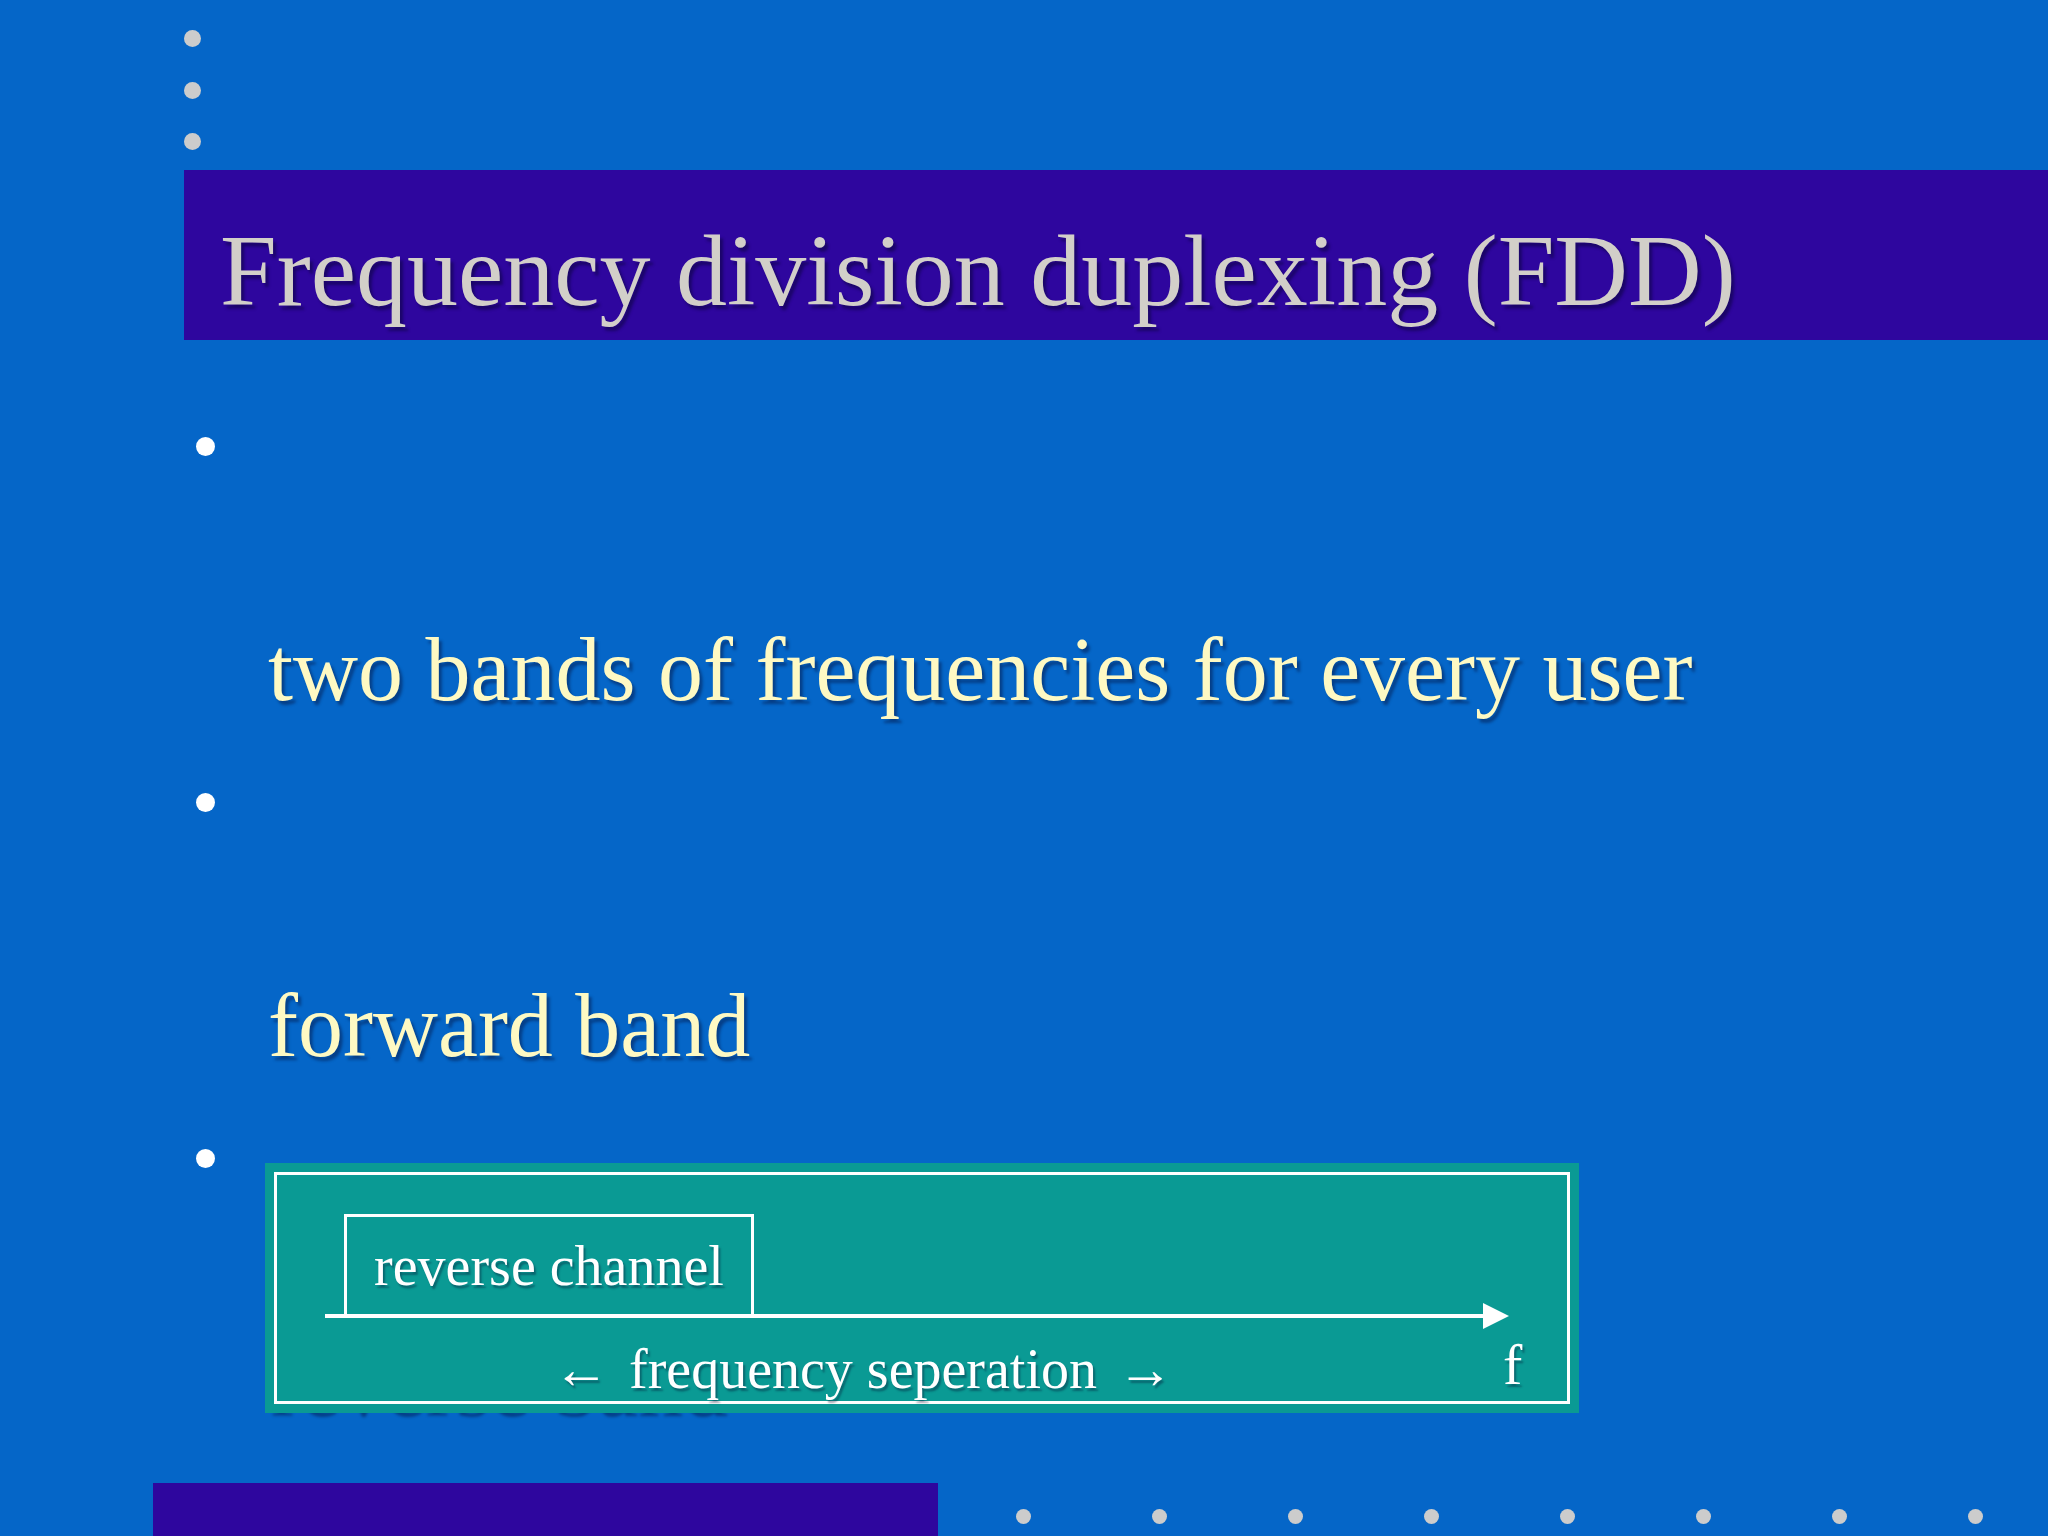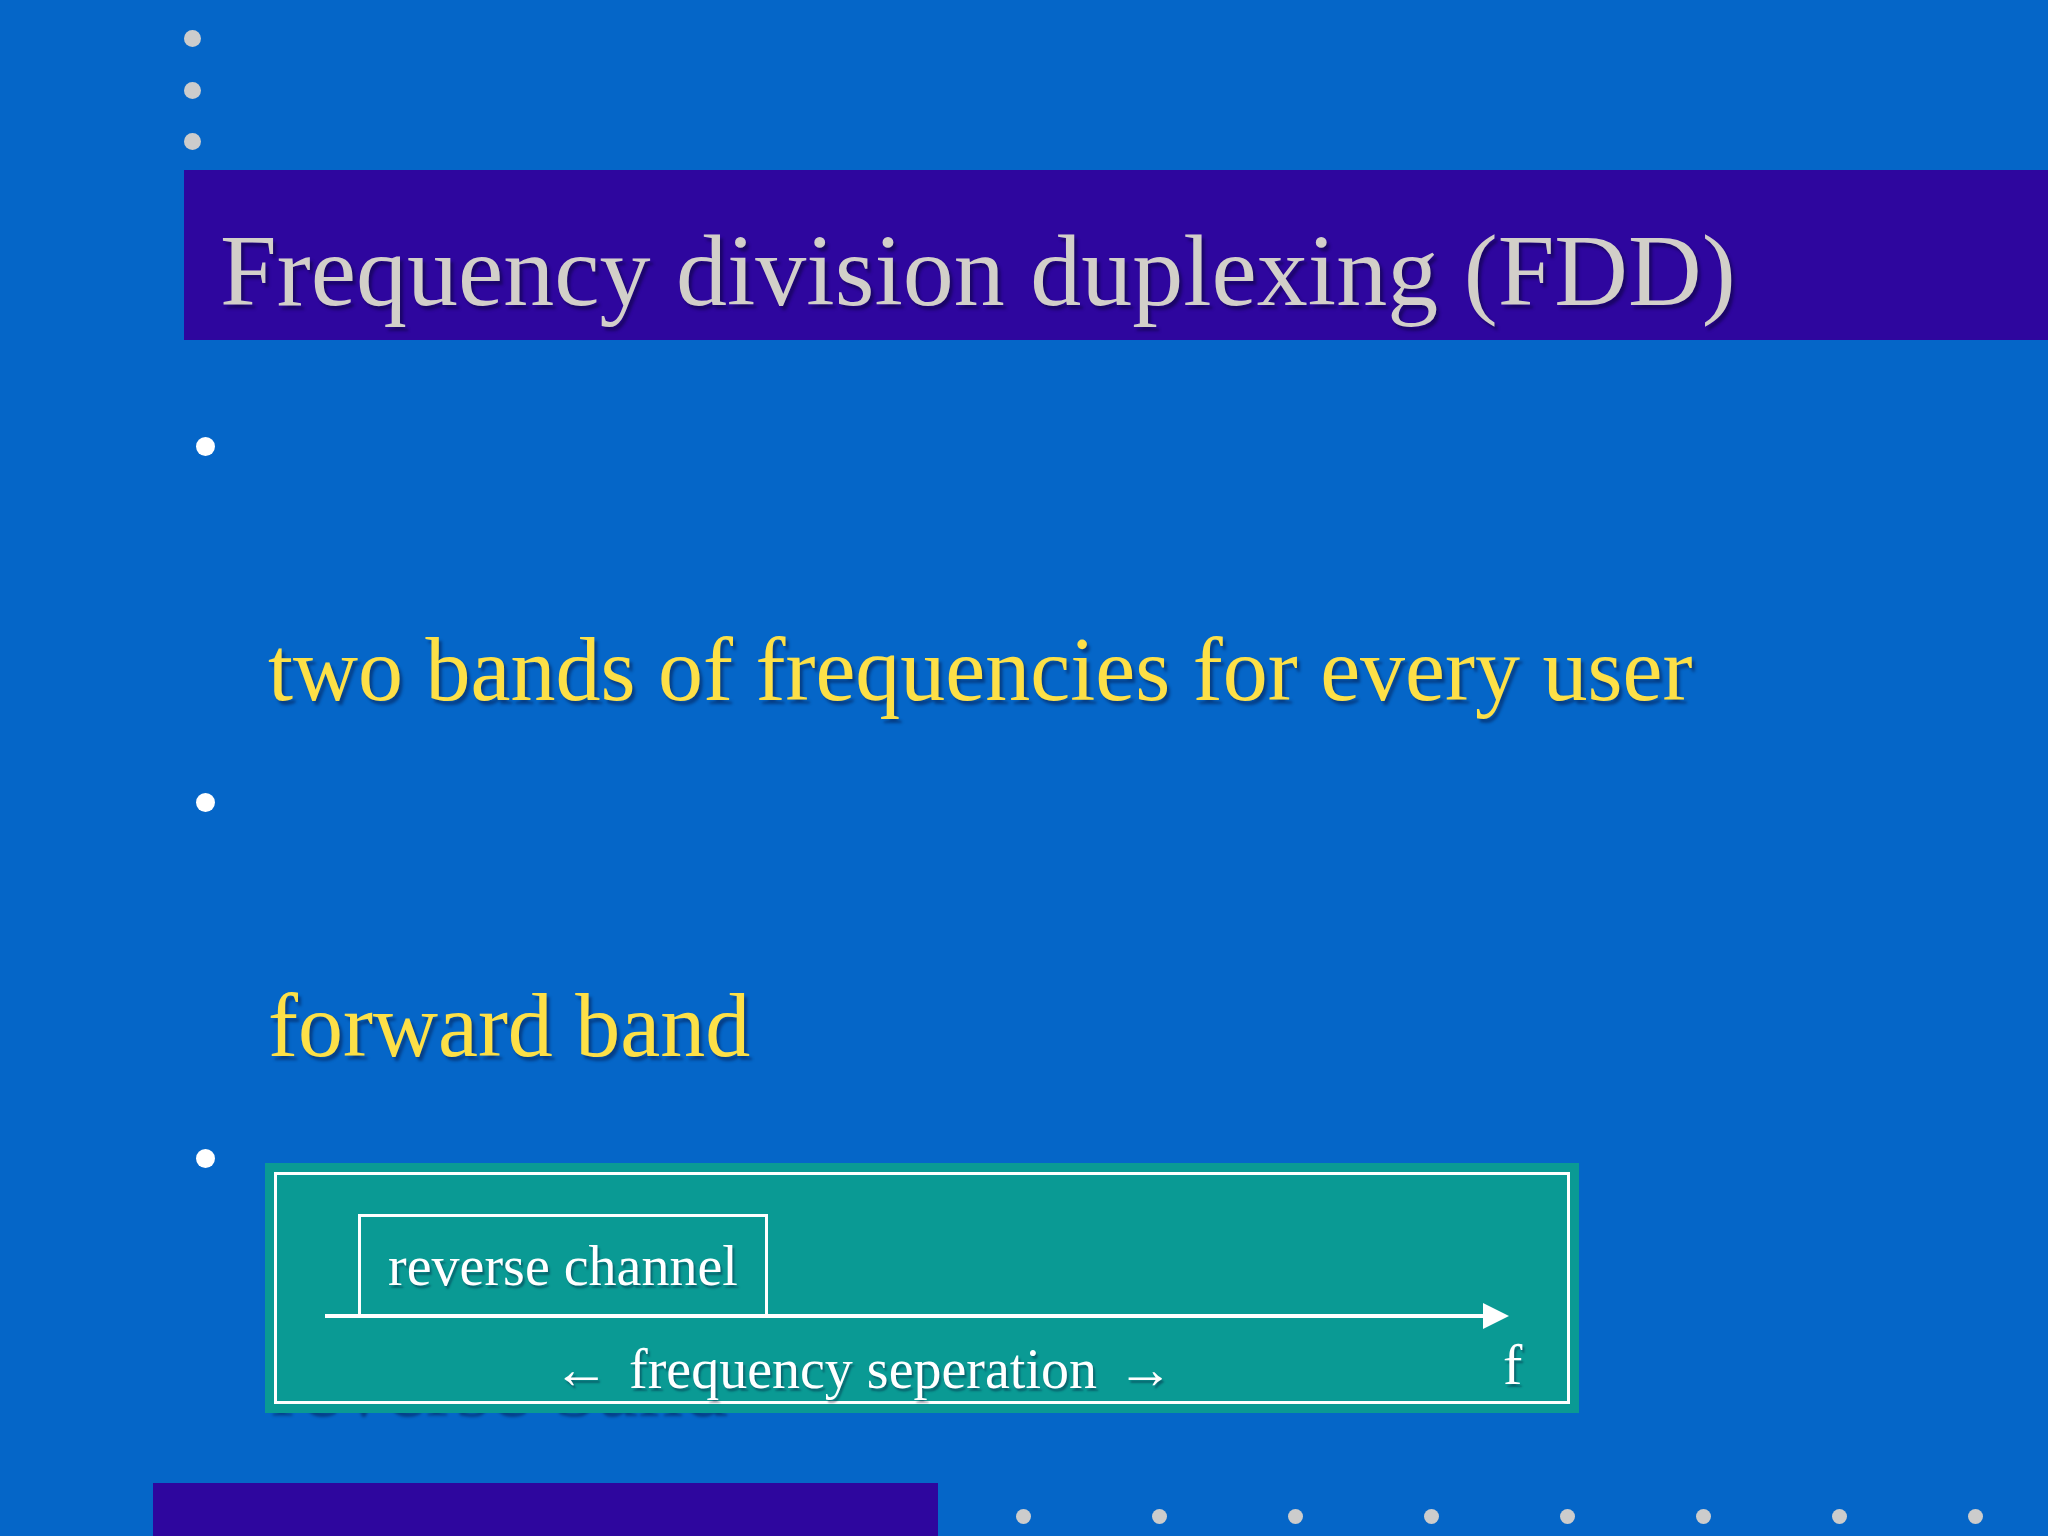--- a/index.html
+++ b/index.html
@@ -33,21 +33,21 @@
     white-space:nowrap;
   }
 
   
   .bullet-list{position:absolute;left:170px;top:390px;width:1760px;}
   .bullet-item{
     position:relative;
     padding-left:98px;
     margin-bottom:20px;
     font-size:90px;line-height:112px;
-    color:#fde047;
+    color:#fef9c3;
     text-shadow:3px 4px 3px rgba(5,5,40,.4);
     white-space:pre-line;
   }
   .bullet-marker{
     position:absolute;left:26px;top:47px;
     width:19px;height:19px;border-radius:50%;
     background:#ffffff;
   }
 
   
@@ -58,21 +58,21 @@
     box-shadow:0 0 0 9px #0a9a94;
   }
   .channel-box{
     position:absolute;top:39px;height:97px;
     border:3px solid #ffffff;
     display:flex;align-items:center;justify-content:center;
     color:#ffffff;font-size:56px;
     text-shadow:2px 3px 2px rgba(5,5,40,.35);
     white-space:nowrap;
   }
-  .reverse-box{left:81px;width:404px;}
+  .reverse-box{left:67px;width:404px;}
   .forward-box{left:713px;width:424px;}
   .axis-line{
     position:absolute;left:48px;top:139px;width:1160px;height:4px;
     background:#ffffff;
   }
   .axis-arrowhead{
     position:absolute;left:1206px;top:128px;
     width:0;height:0;
     border-left:26px solid #ffffff;
     border-top:13px solid transparent;

